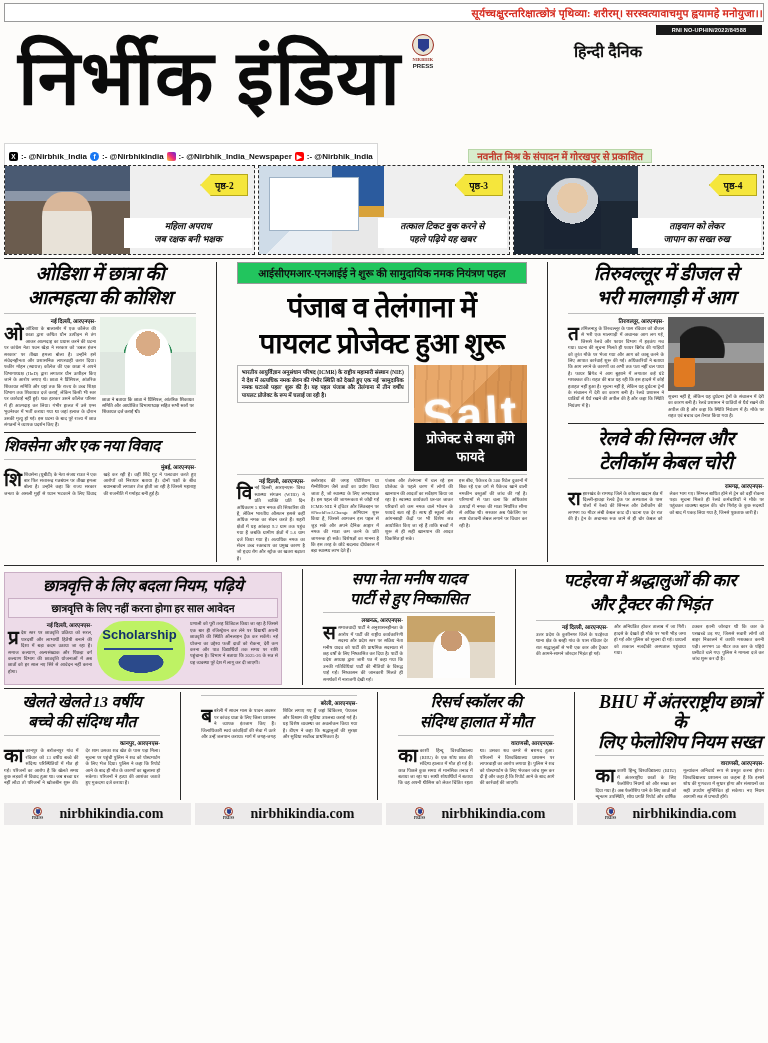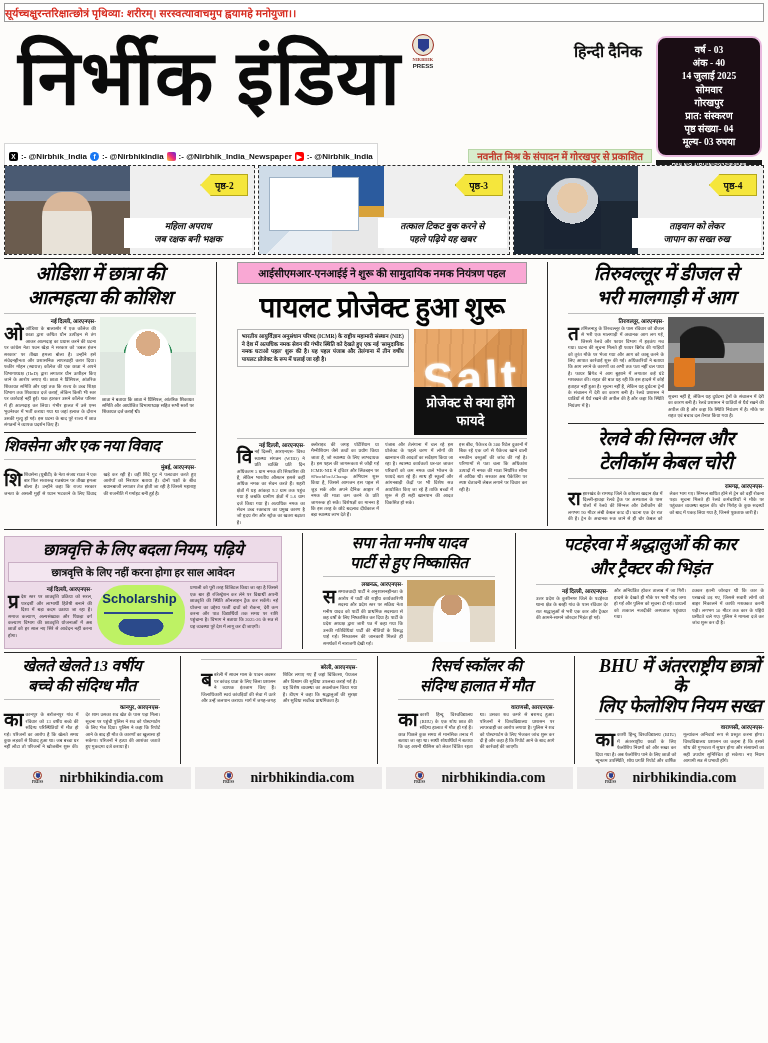--- a/index.html
+++ b/index.html
@@ -13,21 +13,21 @@
     width: 768px; height: 1043px;
     position: relative;
     background: #fdfcfa;
     padding: 3px 4px;
   }
 
   
   .sanskrit-bar {
     border: 1px solid #9a9a9a;
     height: 19px;
-    display: flex; align-items: center; justify-content: flex-start;
+    display: flex; align-items: center; justify-content: flex-end;
     background: #fff;
   }
   .sanskrit-bar span {
     color: #d62b1f;
     font-size: 10.5px;
     font-weight: 700;
     letter-spacing: .2px;
     white-space: nowrap;
   }
 
@@ -241,21 +241,21 @@
   }
   .dropcap {
     float: left;
     font-size: 19px; line-height: 16px;
     font-weight: 800; margin: 0 2px 0 0; color: #111;
   }
 
   
   .icmr-kicker {
     border: 1px solid #9a9a9a;
-    background: #f9a8d4;
+    background: #22c55e;
     text-align: center;
     font-size: 10.5px; font-weight: 800; color: #111;
     padding: 3px 0;
   }
   h1.lead {
     font-size: 28px; line-height: 36px;
     font-weight: 900; text-align: center; color: #050505;
     margin: 6px 0 2px;
     letter-spacing: -.4px;
   }
@@ -393,30 +393,20 @@
     <div class="mast-left">
       <div class="mast-title">निर्भीक इंडिया</div>
       <div class="mast-logo">
         <div class="logo-circle"></div>
         <div class="logo-sub">NIRBHIK</div>
         <div class="logo-press">PRESS</div>
       </div>
       <div class="hindi-daily">हिन्दी दैनिक</div>
     </div>
     <div>
-      <div class="mast-box">
-        <div>वर्ष - 03</div>
-        <div>अंक - 40</div>
-        <div>14 जुलाई 2025</div>
-        <div>सोमवार</div>
-        <div>गोरखपुर</div>
-        <div>प्रात: संस्करण</div>
-        <div>पृष्ठ संख्या- 04</div>
-        <div>मूल्य- 03 रुपया</div>
-      </div>
       <div class="rni">RNI NO-UPHIN/2022/84588</div>
     </div>
   </div>
 
   <div class="social-row">
     <div class="social">
       <span class="sicon x">X</span>
       <span class="handle">:- @Nirbhik_India</span>
       <span class="sicon fb">f</span>
       <span class="handle">:- @NirbhikIndia</span>
@@ -503,20 +493,21 @@
         </div>
       </article>
     </div>
 
     <div class="sep-v"></div>
 
     <div class="col-mid">
       <article>
         <div class="icmr-kicker">आईसीएमआर-एनआईई ने शुरू की सामुदायिक नमक नियंत्रण पहल</div>
         <h1 class="lead">
+          <div>पंजाब व तेलंगाना में</div>
           <div>पायलट प्रोजेक्ट हुआ शुरू</div>
         </h1>
         <div style="display:flex; gap:5px; margin-top:3px;">
           <div style="width:172px;">
             <div class="lead-intro">भारतीय आयुर्विज्ञान अनुसंधान परिषद (ICMR) के राष्ट्रीय महामारी संस्थान (NIE) ने देश में अत्यधिक नमक सेवन की गंभीर स्थिति को देखते हुए एक नई 'सामुदायिक नमक घटाओ पहल' शुरू की है। यह पहल पंजाब और तेलंगाना में तीन वर्षीय पायलट प्रोजेक्ट के रूप में चलाई जा रही है।</div>
           </div>
           <div style="flex:1; position:relative;">
             <div class="salt-photo">
               <div class="salt-word">Salt</div>
               <div class="salt-cap">प्रोजेक्ट से क्या होंगे फायदे</div>

